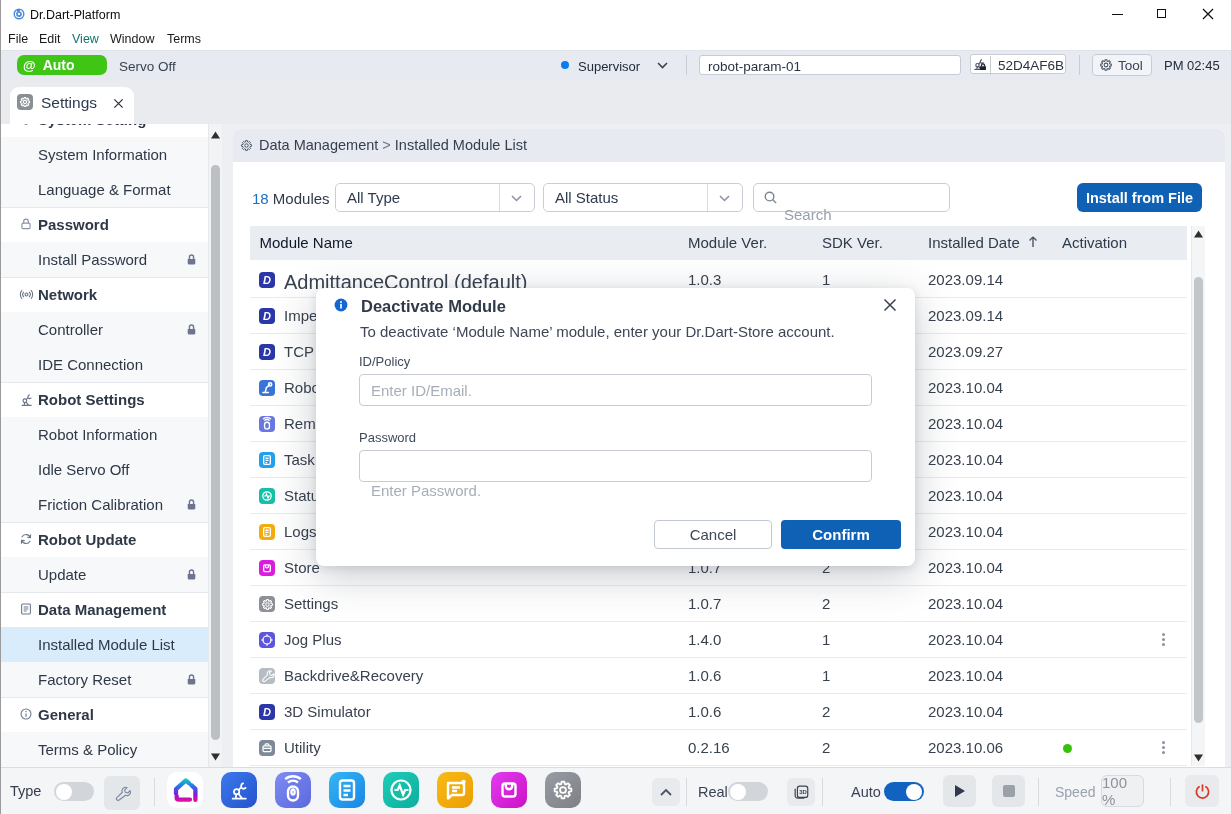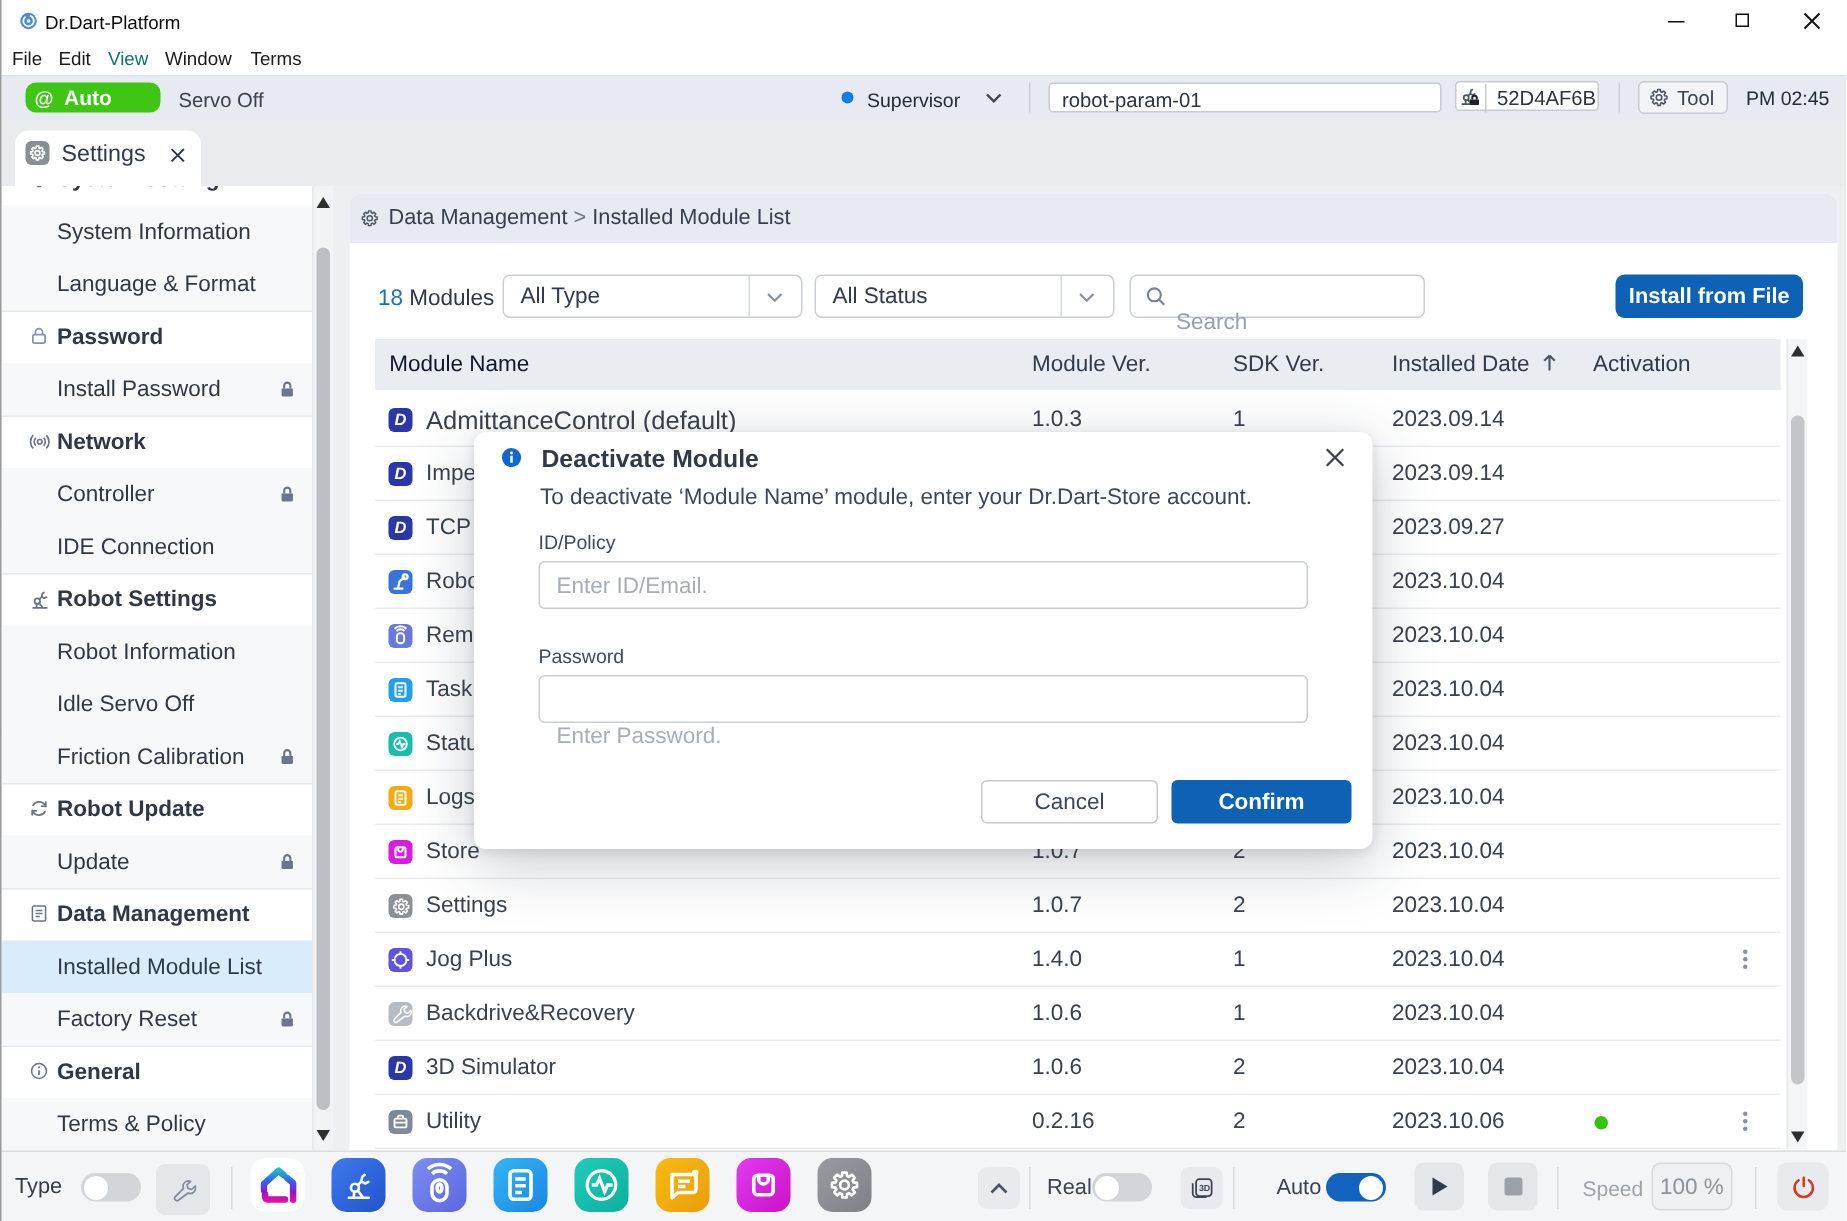--- a/index.html
+++ b/index.html
@@ -271,21 +271,21 @@
     <svg width="10" height="12" viewBox="0 0 10 12">
       <path d="M5 1 V11 M5 1 L1.5 4.5 M5 1 L8.5 4.5" stroke="#4a5568" stroke-width="1.4" fill="none"></path>
     </svg>
   </div>
 <div class="a" style="left:250px;top:262px;width:937px;height:36px;border-bottom:1px solid #e9ebef;"></div>
 <div class="a" style="left:259px;top:272px;width:16px;height:16px;background:#2b36a8;border-radius:4px;">
     <div style="position:absolute;left:0;top:0;width:16px;height:16px;display:flex;align-items:center;justify-content:center;">
       <span style="color:#fff;font-size:11px;font-weight:700;font-style:italic;font-family:'Liberation Sans',sans-serif;">D</span>
     </div>
   </div>
-<div class="a txt" style="left:284px;top:271px;font-size:17px;color:#39424f;text-align:center;">AdmittanceControl (default)</div>
+<div class="a txt" style="left:284px;top:271px;font-size:20px;color:#39424f;text-align:center;">AdmittanceControl (default)</div>
 <div class="a txt" style="left:688px;top:271px;font-size:15px;color:#39424f;">1.0.3</div>
 <div class="a txt" style="left:822px;top:271px;font-size:15px;color:#39424f;">1</div>
 <div class="a txt" style="left:928px;top:271px;font-size:15px;color:#39424f;">2023.09.14</div>
 <div class="a" style="left:250px;top:298px;width:937px;height:36px;border-bottom:1px solid #e9ebef;"></div>
 <div class="a" style="left:259px;top:308px;width:16px;height:16px;background:#2b36a8;border-radius:4px;">
     <div style="position:absolute;left:0;top:0;width:16px;height:16px;display:flex;align-items:center;justify-content:center;">
       <span style="color:#fff;font-size:11px;font-weight:700;font-style:italic;font-family:'Liberation Sans',sans-serif;">D</span>
     </div>
   </div>
 <div class="a txt" style="left:284px;top:307px;font-size:15px;color:#39424f;">ImpedanceControl</div>
@@ -584,21 +584,21 @@
 <div class="a flex" style="left:943px;top:775px;width:33px;height:32px;background:#e4e7ea;border-radius:6px;justify-content:center;">
     <svg width="12" height="14" viewBox="0 0 12 14">
       <path d="M1 1 L11 7 L1 13 Z" fill="#2f3b4c"></path>
     </svg>
   </div>
 <div class="a flex" style="left:992px;top:775px;width:33px;height:32px;background:#e4e7ea;border-radius:6px;justify-content:center;">
     <div style="width:12px;height:12px;background:#9ba1a8;border-radius:2px;"></div>
   </div>
 <div class="a" style="left:1038px;top:778px;width:1px;height:28px;background:#d7dade;"></div>
 <div class="a txt" style="left:1055px;top:784px;font-size:14px;color:#9aa2ad;">Speed</div>
-<div class="a flex" style="left:1101px;top:775px;width:54px;height:32px;background:#eef0f2;border:1px solid #d7dade;border-radius:6px;justify-content:center;">
+<div class="a flex" style="left:1101px;top:775px;width:43px;height:32px;background:#eef0f2;border:1px solid #d7dade;border-radius:6px;justify-content:center;">
     <span style="font-size:15px;color:#8d939c;">100 %</span>
   </div>
 <div class="a" style="left:1170px;top:778px;width:1px;height:28px;background:#d7dade;"></div>
 <div class="a flex" style="left:1185px;top:775px;width:34px;height:32px;background:#e8eaed;border-radius:6px;justify-content:center;">
     <svg width="17" height="17" viewBox="0 0 20 20" fill="none" stroke="#d43a28" stroke-width="2" stroke-linecap="round">
       <path d="M10 2.5 V9"></path>
       <path d="M6 4.5 a7.2 7.2 0 1 0 8 0"></path>
     </svg>
   </div>
 </body></html>

